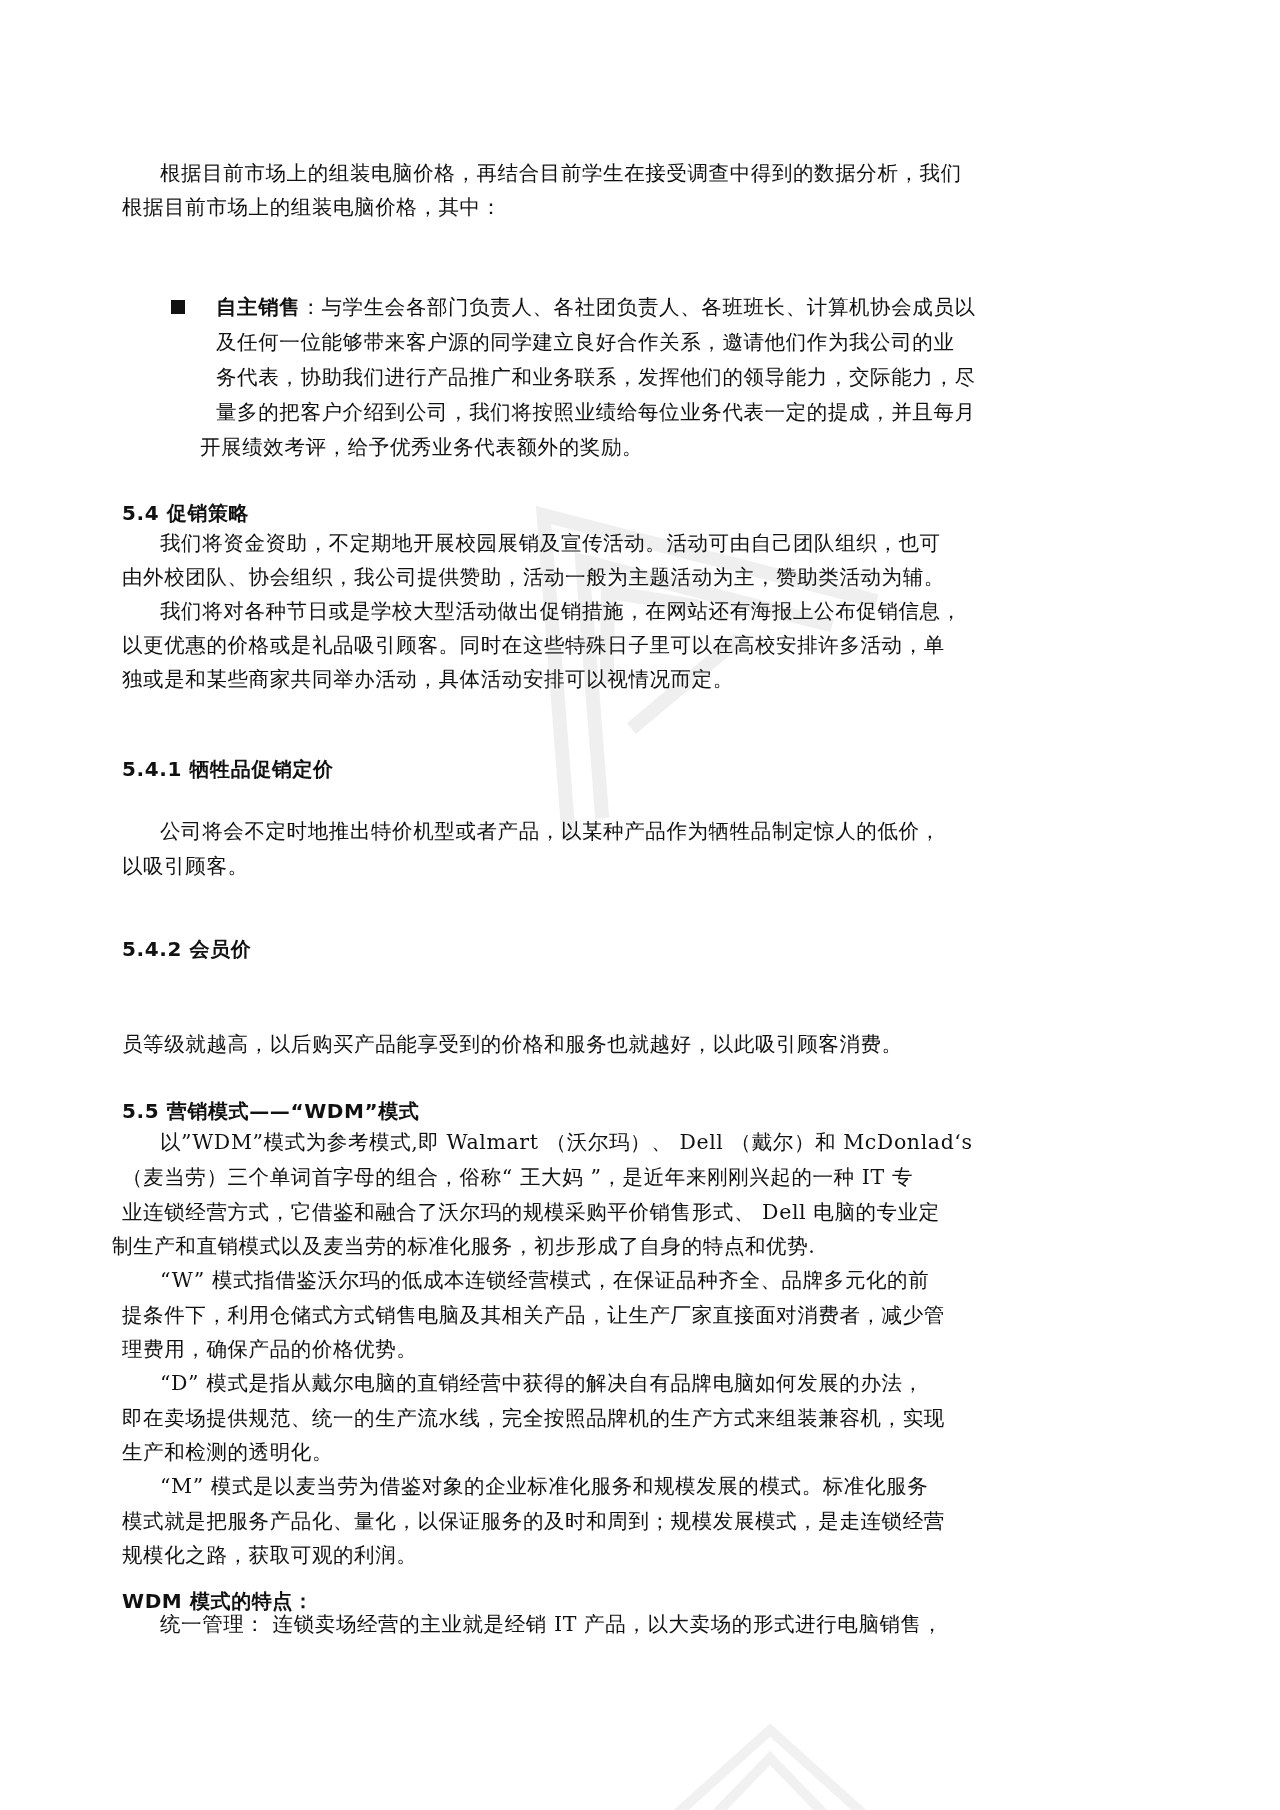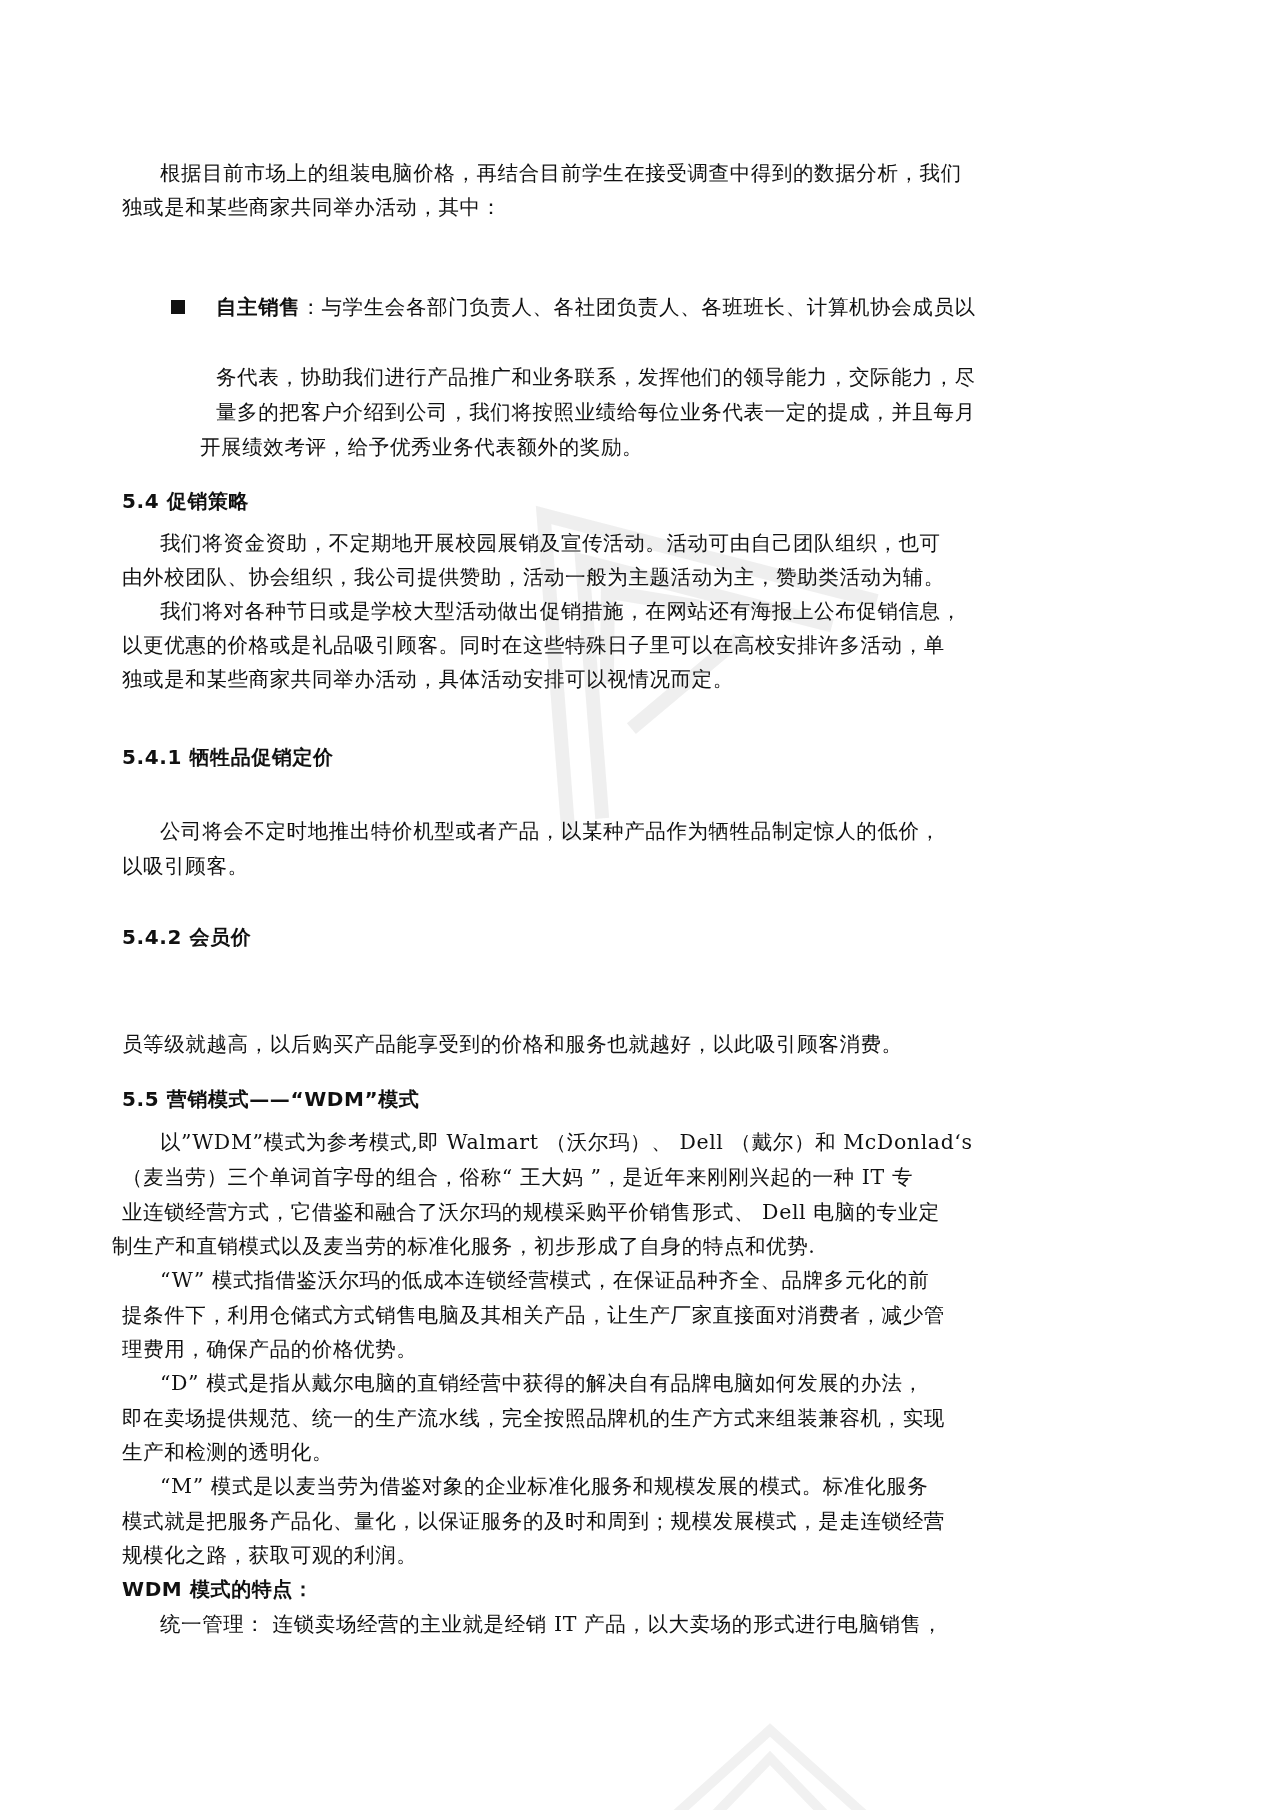--- a/index.html
+++ b/index.html
@@ -9,21 +9,21 @@
     color: #111111;
   }
   .page { position: absolute; left: 0; top: 0; width: 1280px; height: 1572px; }
   .watermark {
     position: absolute; pointer-events: none; opacity: 0.55;
   }
   .line {
     position: absolute; left: 0; white-space: nowrap;
     font-size: 20.5px; line-height: 30px; letter-spacing: 0.6px;
   }
-  .heading { font-weight: bold; font-family: "DejaVu Sans", "Liberation Sans", sans-serif; font-size: 20px; }
+  .heading { font-weight: bold; font-family: "DejaVu Sans", "Liberation Sans", sans-serif; font-size: 20px; margin-top: 12px; }
   .bullet-sq {
     position: absolute; width: 14px; height: 14px; background: #111;
   }
   .bold { font-weight: bold; font-family: "DejaVu Sans", "Liberation Sans", sans-serif; }
 </style>
 </head>
 <body>
 
 <div class="page">
 
@@ -35,26 +35,27 @@
     </g>
   </svg>
   <svg class="watermark" style="left:640px; top:1720px;" width="260" height="100" viewBox="0 0 260 100">
     <g fill="none" stroke="#e6e6e6" stroke-width="10">
       <polyline points="30,100 130,10 230,100"></polyline>
       <polyline points="70,100 130,38 190,100"></polyline>
     </g>
   </svg>
 
   <div class="line" style="left:160px; top:158px;">根据目前市场上的组装电脑价格，再结合目前学生在接受调查中得到的数据分析，我们</div>
-  <div class="line" style="left:122px; top:192px;">独或是和某些商家共同举办活动，其中：</div>
+  <div class="line" style="left:122px; top:192px;">根据目前市场上的组装电脑价格，其中：</div>
 
   <div class="bullet-sq" style="left:171px; top:300px;"></div>
   <div class="line" style="left:216px; top:292px;">
     <span class="bold">自主销售</span><span>：与学生会各部门负责人、各社团负责人、各班班长、计算机协会成员以</span>
   </div>
+  <div class="line" style="left:216px; top:327px;">及任何一位能够带来客户源的同学建立良好合作关系，邀请他们作为我公司的业</div>
   <div class="line" style="left:216px; top:362px;">务代表，协助我们进行产品推广和业务联系，发挥他们的领导能力，交际能力，尽</div>
   <div class="line" style="left:216px; top:397px;">量多的把客户介绍到公司，我们将按照业绩给每位业务代表一定的提成，并且每月</div>
   <div class="line" style="left:200px; top:432px;">开展绩效考评，给予优秀业务代表额外的奖励。</div>
 
   <div class="line heading" style="left:122px; top:486px;">5.4 促销策略</div>
   <div class="line" style="left:160px; top:528px;">我们将资金资助，不定期地开展校园展销及宣传活动。活动可由自己团队组织，也可</div>
   <div class="line" style="left:122px; top:562px;text-align:center;">由外校团队、协会组织，我公司提供赞助，活动一般为主题活动为主，赞助类活动为辅。</div>
   <div class="line" style="left:160px; top:596px;">我们将对各种节日或是学校大型活动做出促销措施，在网站还有海报上公布促销信息，</div>
   <div class="line" style="left:122px; top:630px;">以更优惠的价格或是礼品吸引顾客。同时在这些特殊日子里可以在高校安排许多活动，单</div>
   <div class="line" style="left:122px; top:664px;">独或是和某些商家共同举办活动，具体活动安排可以视情况而定。</div>

